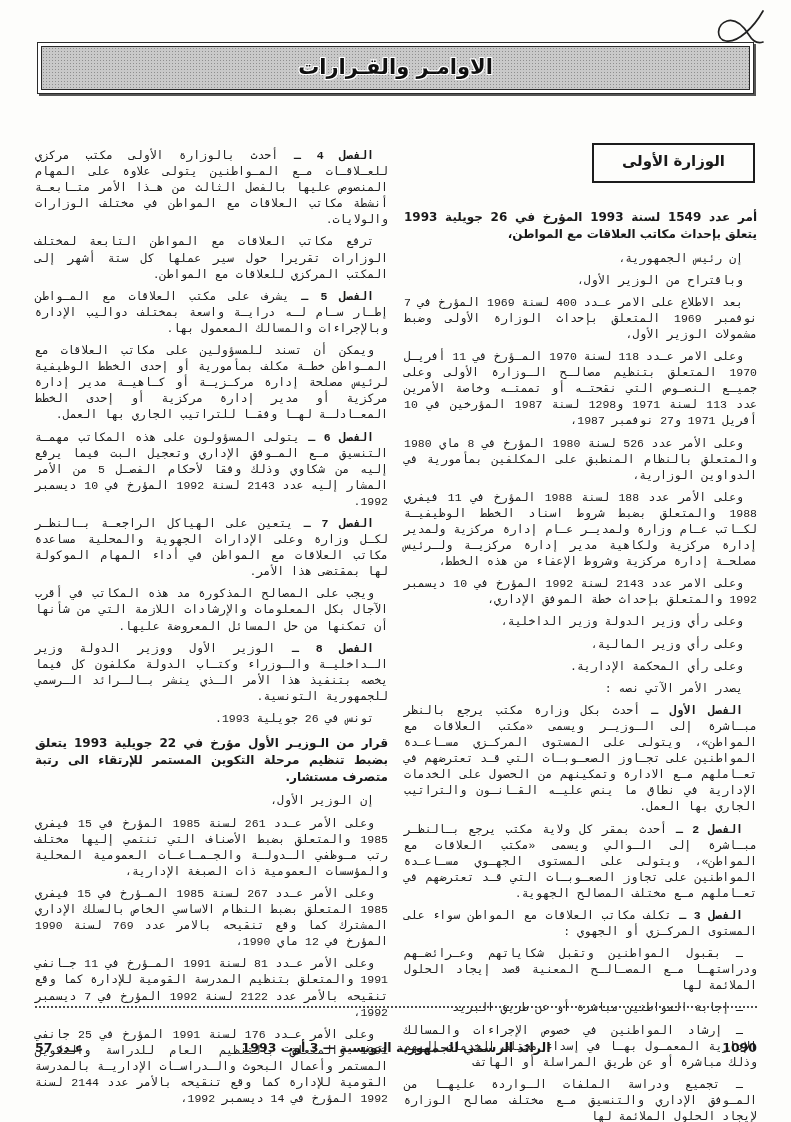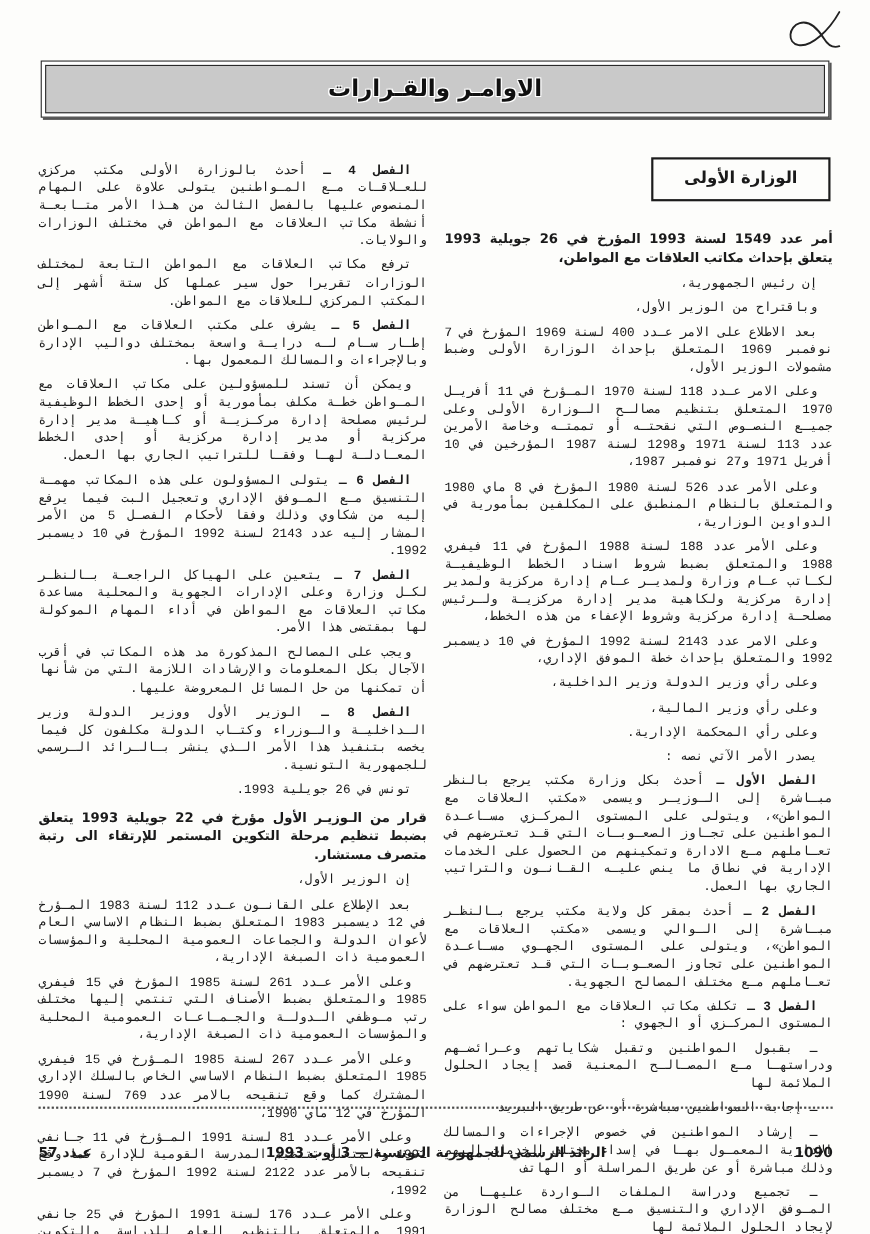--- a/index.html
+++ b/index.html
@@ -6,21 +6,21 @@
   html,body { width:791px; height:1122px; }
   body {
     position:relative;
     background:#fdfdfb;
     color:#1a1a1a;
     font-family:"DejaVu Sans", sans-serif;
     overflow:hidden;
   }
   .alpha-mark { position:absolute; top:6px; right:24px; }
   .banner {
-    position:absolute; top:55px; left:37px; width:717px;
+    position:absolute; top:42px; left:37px; width:717px;
     border:1px solid #2a2a2a; padding:3px; background:#fff;
     box-shadow:2px 2px 0 #555;
   }
   .banner-inner {
     border:1px solid #2a2a2a;
     background-color:#c9c9c9;
     background-image:radial-gradient(#8f8f8f 22%, rgba(0,0,0,0) 23%);
     background-size:3px 3px;
     text-align:center;
     padding:8px 0 10px;
@@ -107,21 +107,20 @@
       <p class="para"><span class="lead"></span><span>ويمكن أن تسند للمسؤولين على مكاتب العلاقات مع المـواطن خطـة مكلف بمأمورية أو إحدى الخطط الوظيفية لرئيس مصلحة إدارة مركـزيـة أو كـاهيـة مدير إدارة مركزية أو مدير إدارة مركزية أو إحدى الخطط المعـادلـة لهـا وفقـا للتراتيب الجاري بها العمل.</span></p>
       <p class="para"><span class="lead">الفصل 6 ـ </span><span>يتولى المسؤولون على هذه المكاتب مهمـة التنسيق مـع المـوفق الإداري وتعجيل البت فيما يرفع إليه من شكاوي وذلك وفقا لأحكام الفصـل 5 من الأمر المشار إليه عدد 2143 لسنة 1992 المؤرخ في 10 ديسمبر 1992.</span></p>
       <p class="para"><span class="lead">الفصل 7 ـ </span><span>يتعين على الهياكل الراجعـة بـالنظـر لكـل وزارة وعلى الإدارات الجهوية والمحلية مساعدة مكاتب العلاقات مع المواطن في أداء المهام الموكولة لها بمقتضى هذا الأمر.</span></p>
       <p class="para"><span class="lead"></span><span>ويجب على المصالح المذكورة مد هذه المكاتب في أقرب الآجال بكل المعلومات والإرشادات اللازمة التي من شأنها أن تمكنها من حل المسائل المعروضة عليها.</span></p>
       <p class="para"><span class="lead">الفصل 8 ـ </span><span>الوزير الأول ووزير الدولة وزير الـداخليـة والـوزراء وكتـاب الدولة مكلفون كل فيما يخصه بتنفيذ هذا الأمر الـذي ينشر بـالـرائد الـرسمي للجمهورية التونسية.</span></p>
       <p class="para date-line"><span class="lead"></span><span>تونس في 26 جويلية 1993.</span></p>
 
 
       <p class="decree-title">قرار من الـوزيـر الأول مؤرخ في 22 جويلية 1993 يتعلق بضبط تنظيم مرحلة التكوين المستمر للإرتقاء الى رتبة متصرف مستشار.</p>
       <p class="para"><span class="lead"></span><span>إن الوزير الأول،</span></p>
-      <p class="para"><span class="lead"></span><span>بعد الإطلاع على القانـون عـدد 112 لسنة 1983 المـؤرخ في 12 ديسمبر 1983 المتعلق بضبط النظام الاساسي العام لأعوان الدولة والجماعات العمومية المحلية والمؤسسات العمومية ذات الصبغة الإدارية،</span></p>
       <p class="para"><span class="lead"></span><span>وعلى الأمر عـدد 261 لسنة 1985 المؤرخ في 15 فيفري 1985 والمتعلق بضبط الأصناف التي تنتمي إليها مختلف رتب مـوظفي الـدولـة والجـمـاعـات العمومية المحلية والمؤسسات العمومية ذات الصبغة الإدارية،</span></p>
       <p class="para"><span class="lead"></span><span>وعلى الأمر عـدد 267 لسنة 1985 المـؤرخ في 15 فيفري 1985 المتعلق بضبط النظام الاساسي الخاص بالسلك الإداري المشترك كما وقع تنقيحه بالامر عدد 769 لسنة 1990 المؤرخ في 12 ماي 1990،</span></p>
       <p class="para"><span class="lead"></span><span>وعلى الأمر عـدد 81 لسنة 1991 المـؤرخ في 11 جـانفي 1991 والمتعلق بتنظيم المدرسة القومية للإدارة كما وقع تنقيحه بالأمر عدد 2122 لسنة 1992 المؤرخ في 7 ديسمبر 1992،</span></p>
       <p class="para"><span class="lead"></span><span>وعلى الأمر عـدد 176 لسنة 1991 المؤرخ في 25 جانفي 1991 والمتعلق بالتنظيم العام للدراسة والتكوين المستمر وأعمال البحوث والـدراسـات الإداريـة بالمدرسة القومية للإدارة كما وقع تنقيحه بالأمر عدد 2144 لسنة 1992 المؤرخ في 14 ديسمبر 1992،</span></p>
     </div>
 
   </div>
 
   <div class="footer-rule"></div>
 

